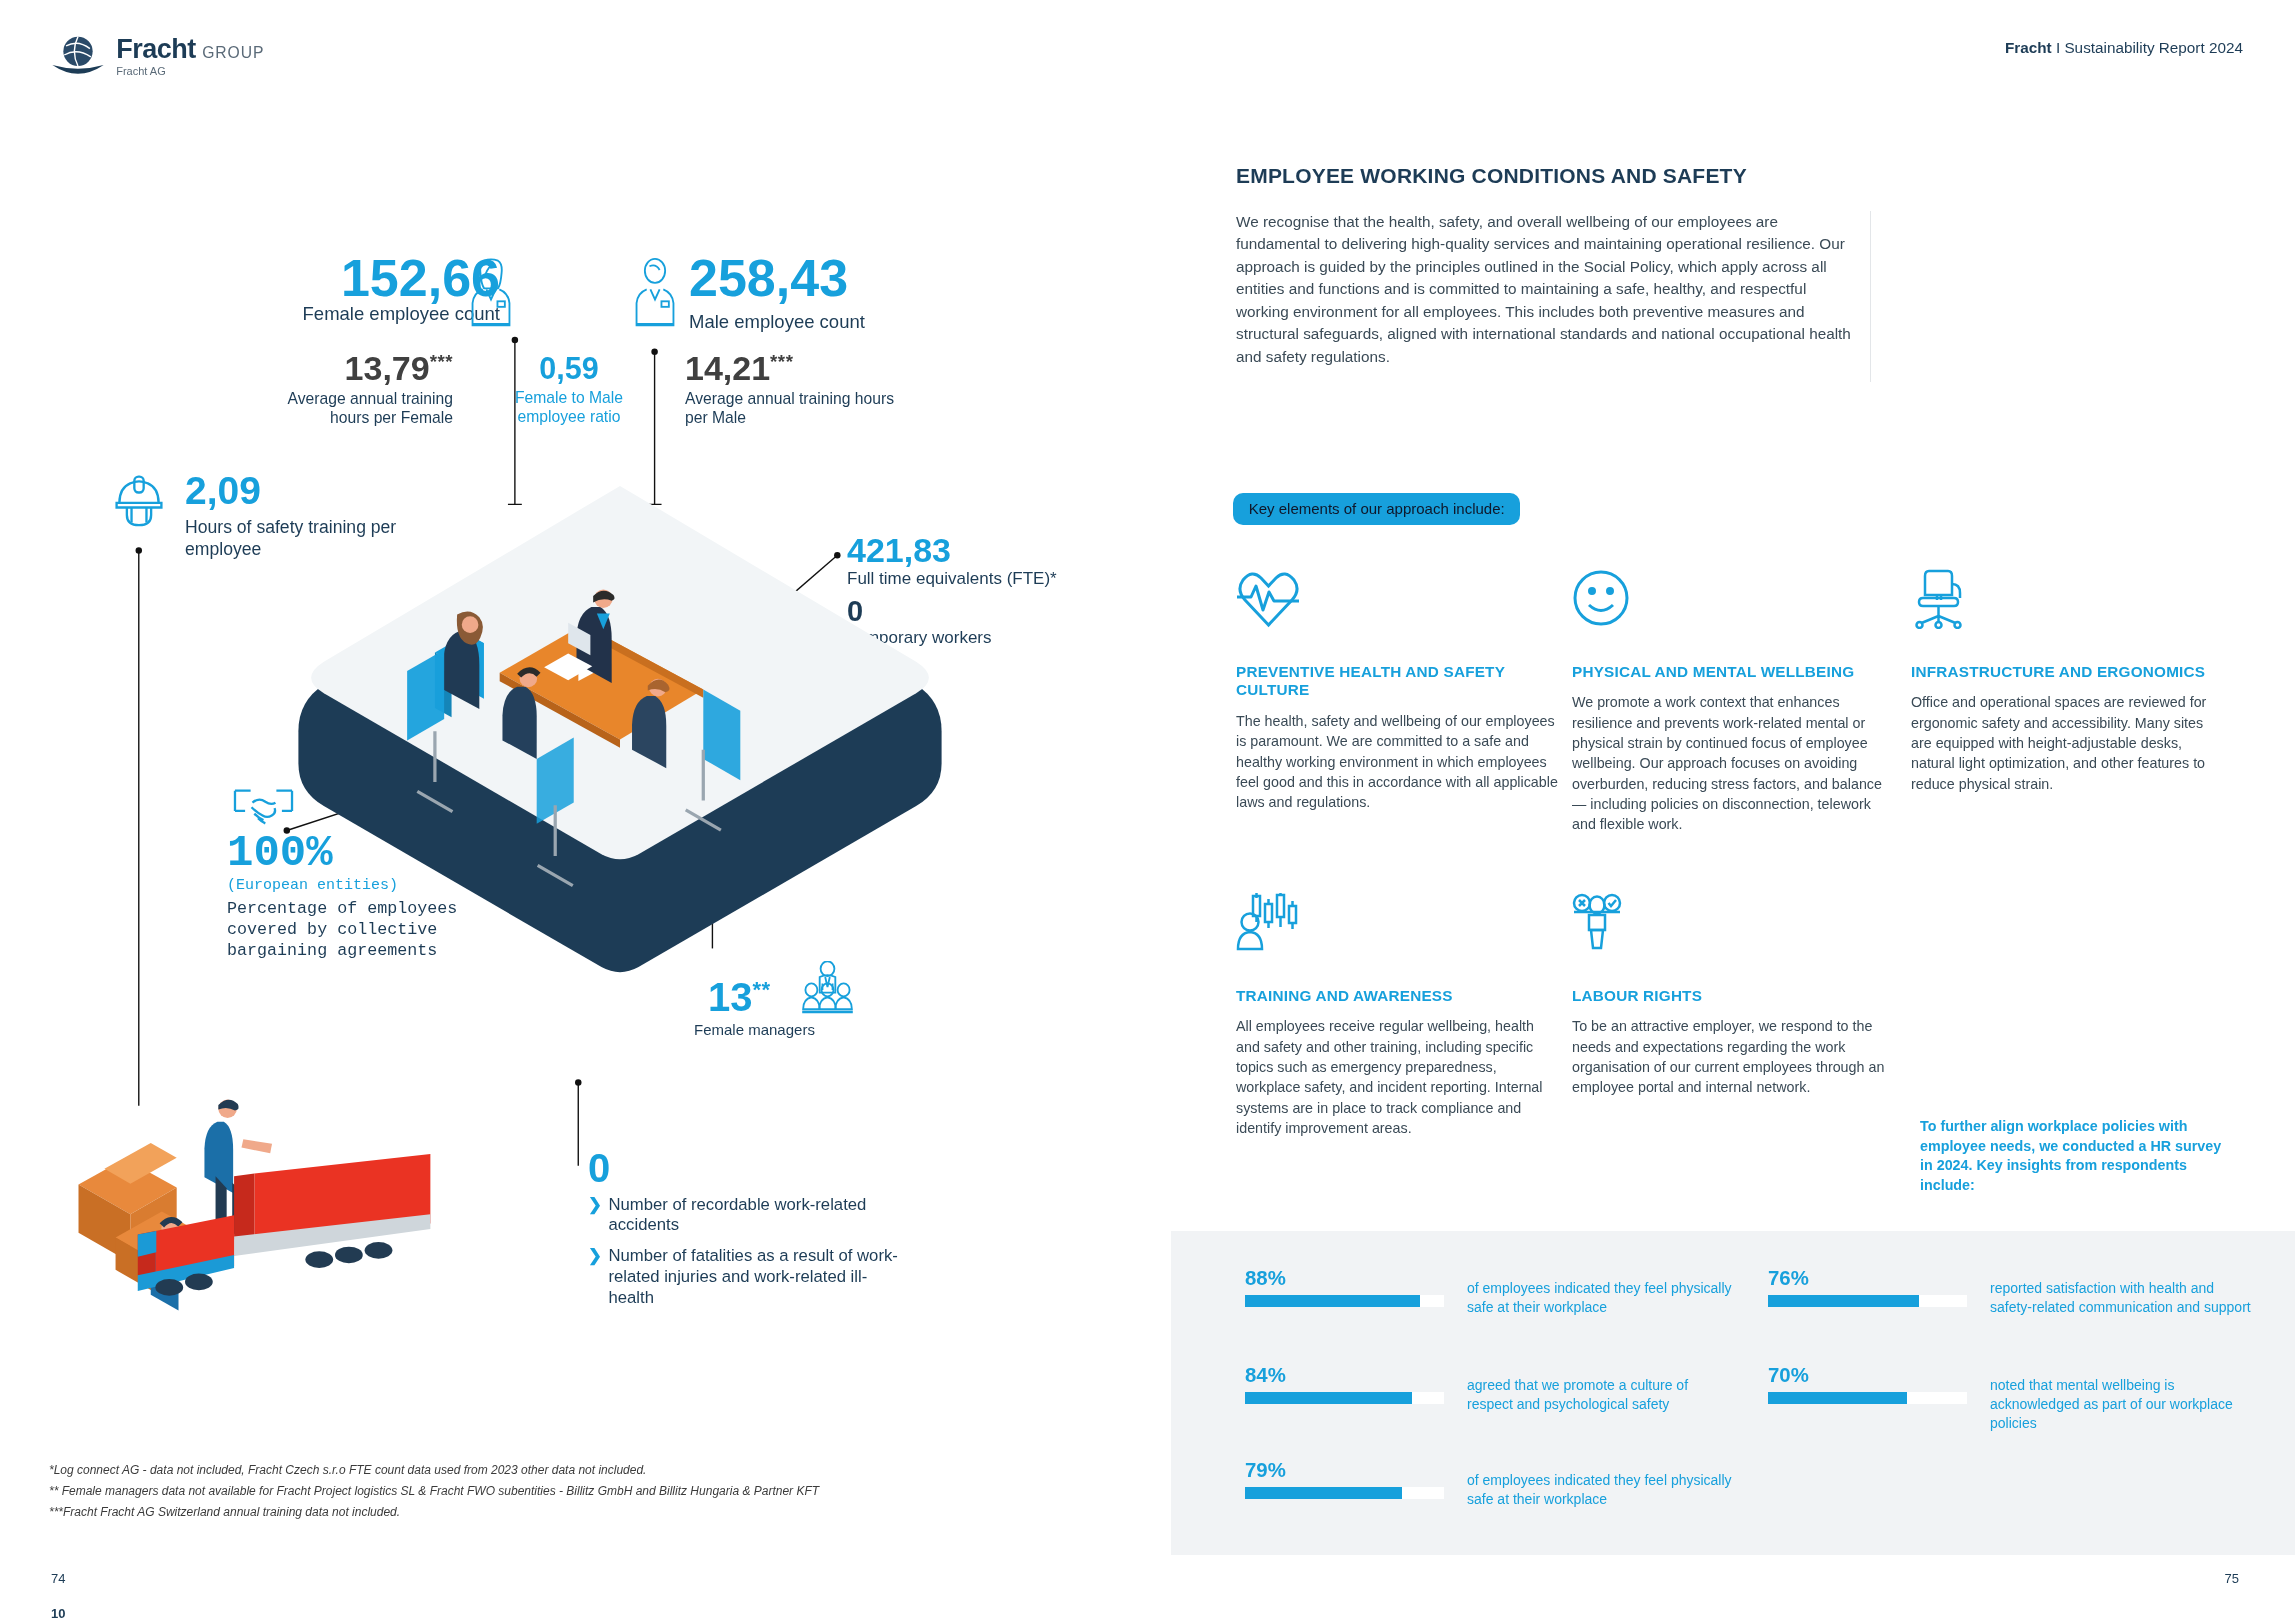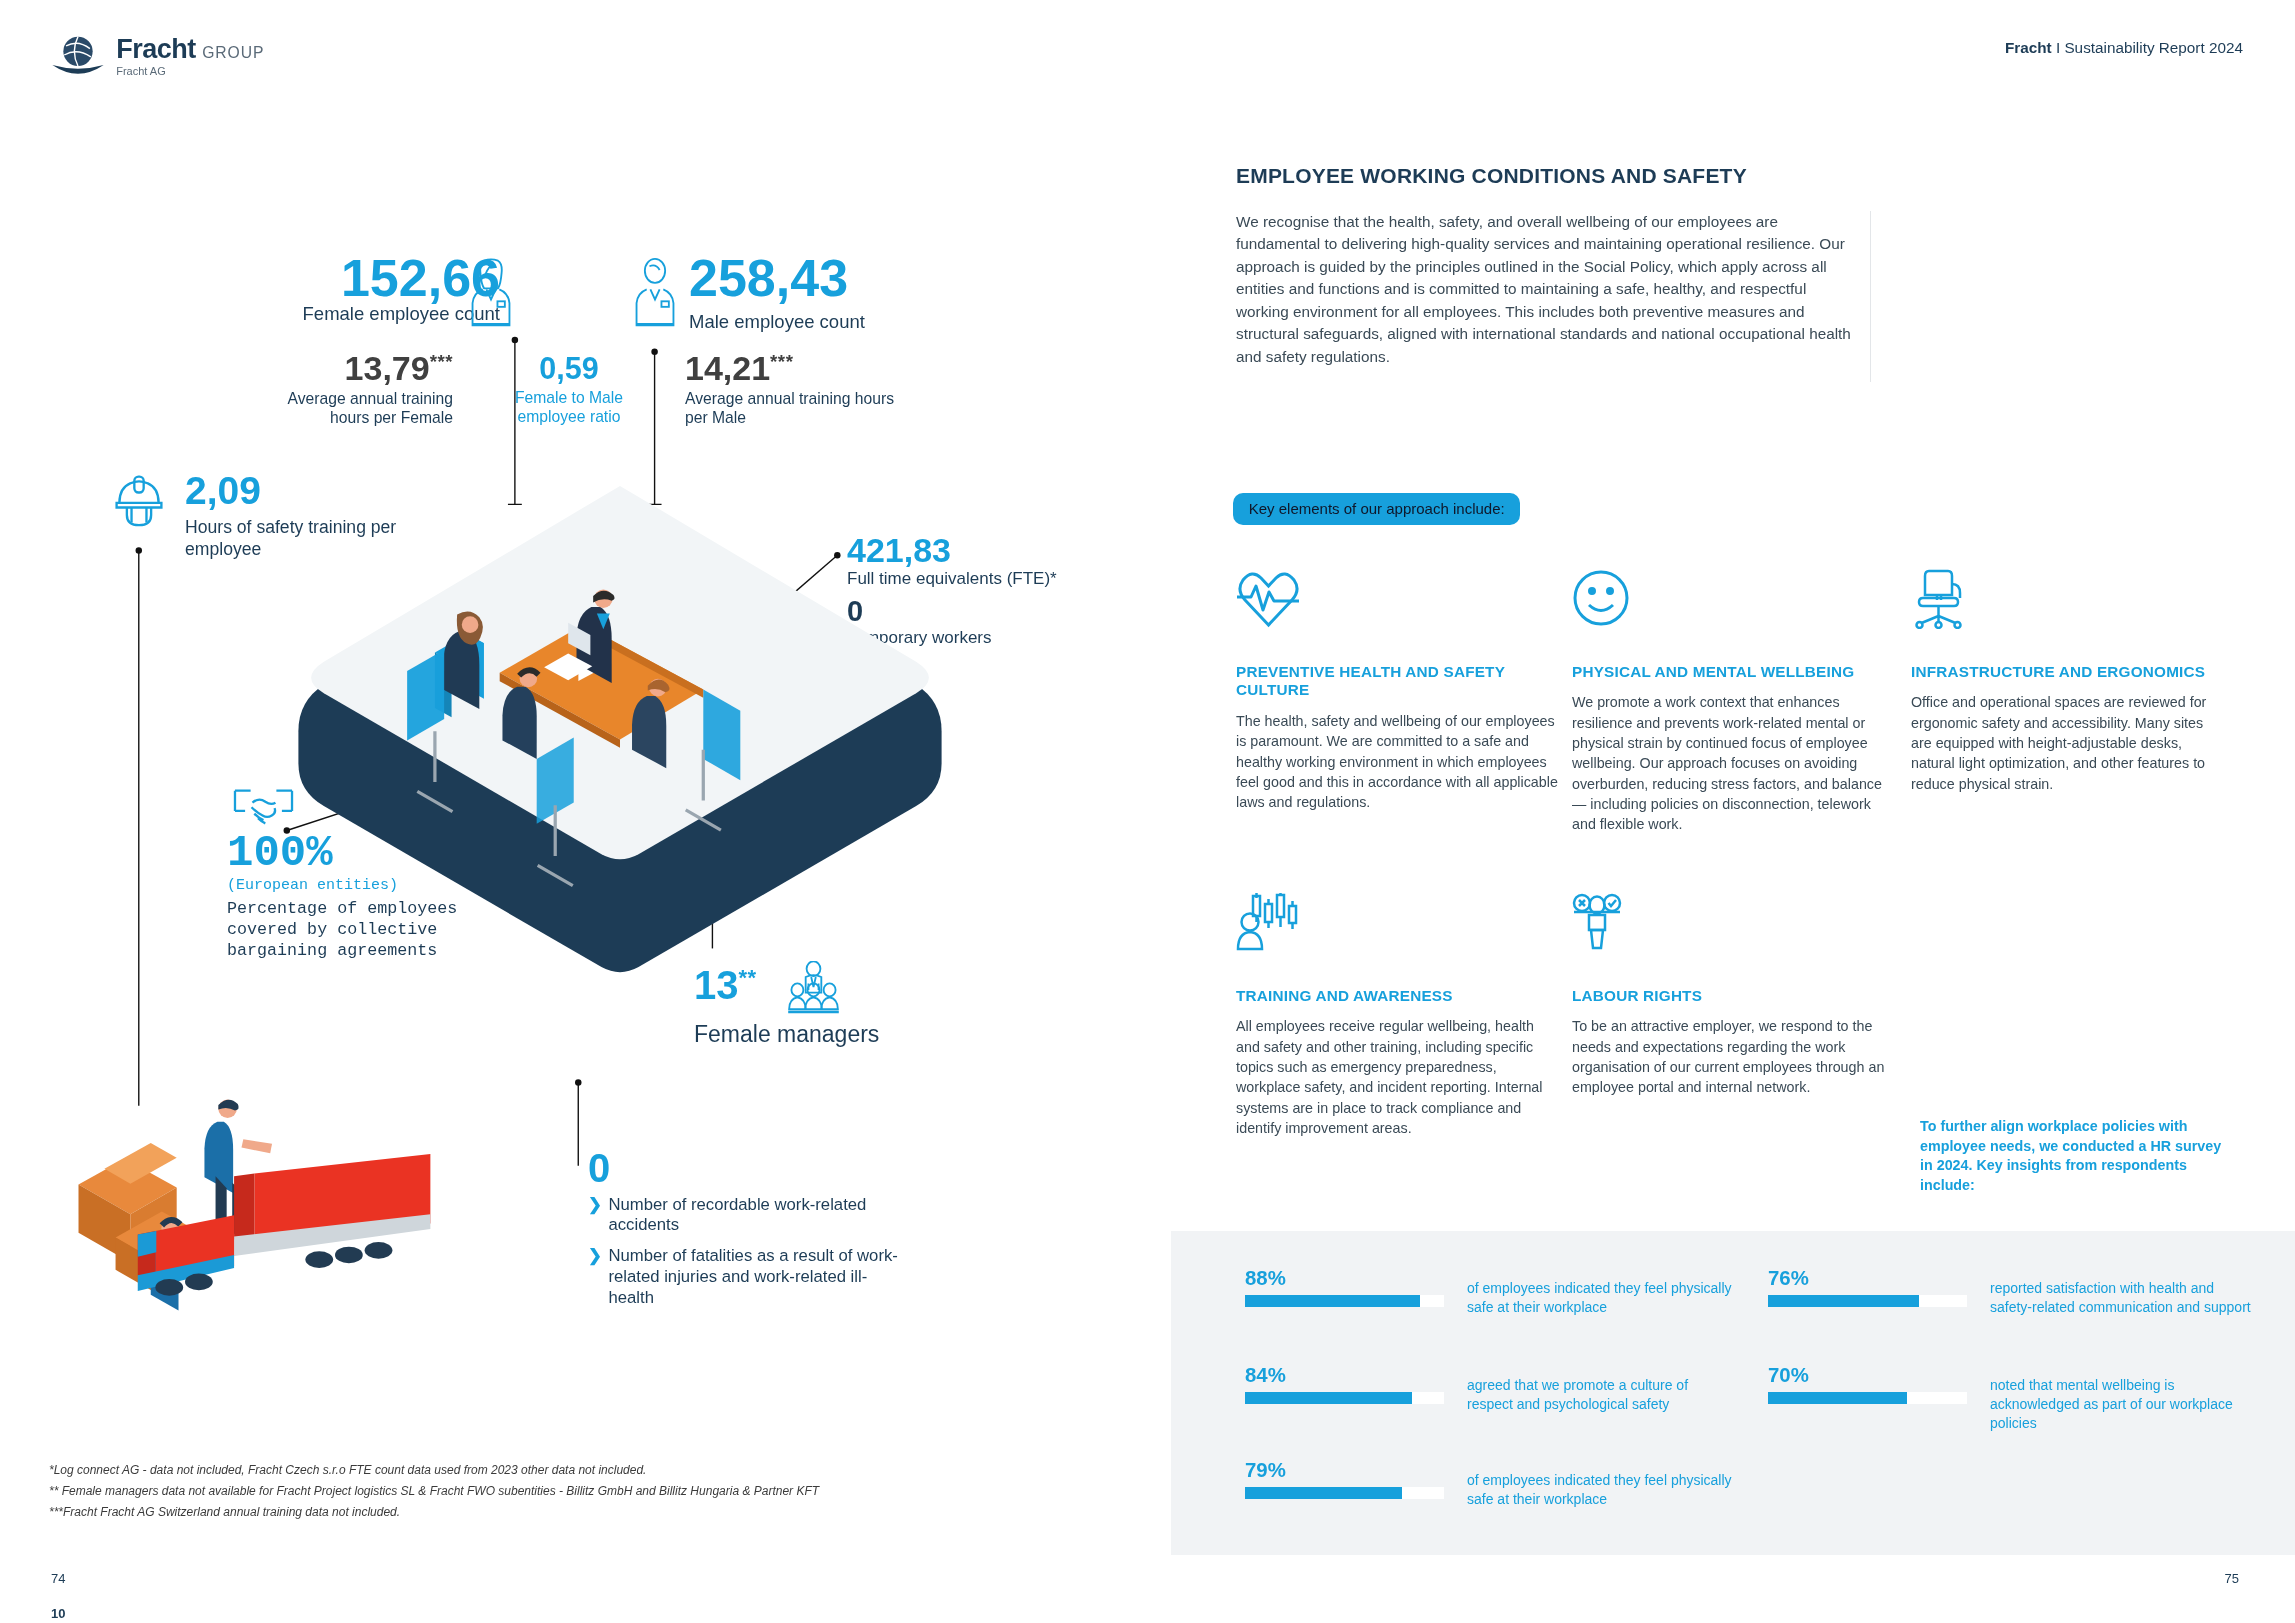--- a/index.html
+++ b/index.html
@@ -57,23 +57,23 @@
   #s-temp .zero{font-size:29px;font-weight:bold;color:#1d3c56;line-height:1;}
   #s-temp .stat-lbl{font-size:17px;margin-top:1.9px;}
 
   #ico-hands{position:absolute;left:231px;top:787px;width:65px;height:46px;}
   #s-cba{position:absolute;left:227px;top:833px;width:259px;font-family:Liberation Mono, monospace;}
   #s-cba .stat-num{font-size:44px;}
   #s-cba .sub-blue{font-size:15px;color:#17a0dc;margin-top:1.9px;}
   #s-cba .stat-lbl{font-size:16.7px;margin-top:5.6px;line-height:1.25;}
 
   #s-fmgr{position:absolute;left:694px;top:953px;width:259px;}
-  #s-fmgr .row{display:flex;align-items:center;gap:22px;}
+  #s-fmgr .row{display:flex;align-items:flex-end;gap:22px;margin-left:14px;}
   #s-fmgr .stat-num{font-size:40px;}
-  #s-fmgr .stat-lbl{font-size:23px;margin-top:4.6px;}
+  #s-fmgr .stat-lbl{font-size:15px;margin-top:4.6px;}
   #ico-mgrs{width:69px;height:55px;margin-top:8.3px;}
 
   #s-acc{position:absolute;left:588px;top:1148px;width:324px;}
   #s-acc .zero{font-size:40px;font-weight:bold;color:#17a0dc;line-height:1;}
   #s-acc ul{list-style:none;margin:6.5px 0 0;padding:0;}
   #s-acc li{display:flex;gap:6.5px;font-size:16.7px;line-height:1.25;margin-bottom:10.2px;}
   #s-acc li .chev{color:#17a0dc;font-weight:bold;flex:0 0 auto;}
 
   #footnotes{position:absolute;left:49px;top:1460px;width:972px;font-style:italic;font-size:12px;color:#3b3b3b;line-height:1.75;}
 

